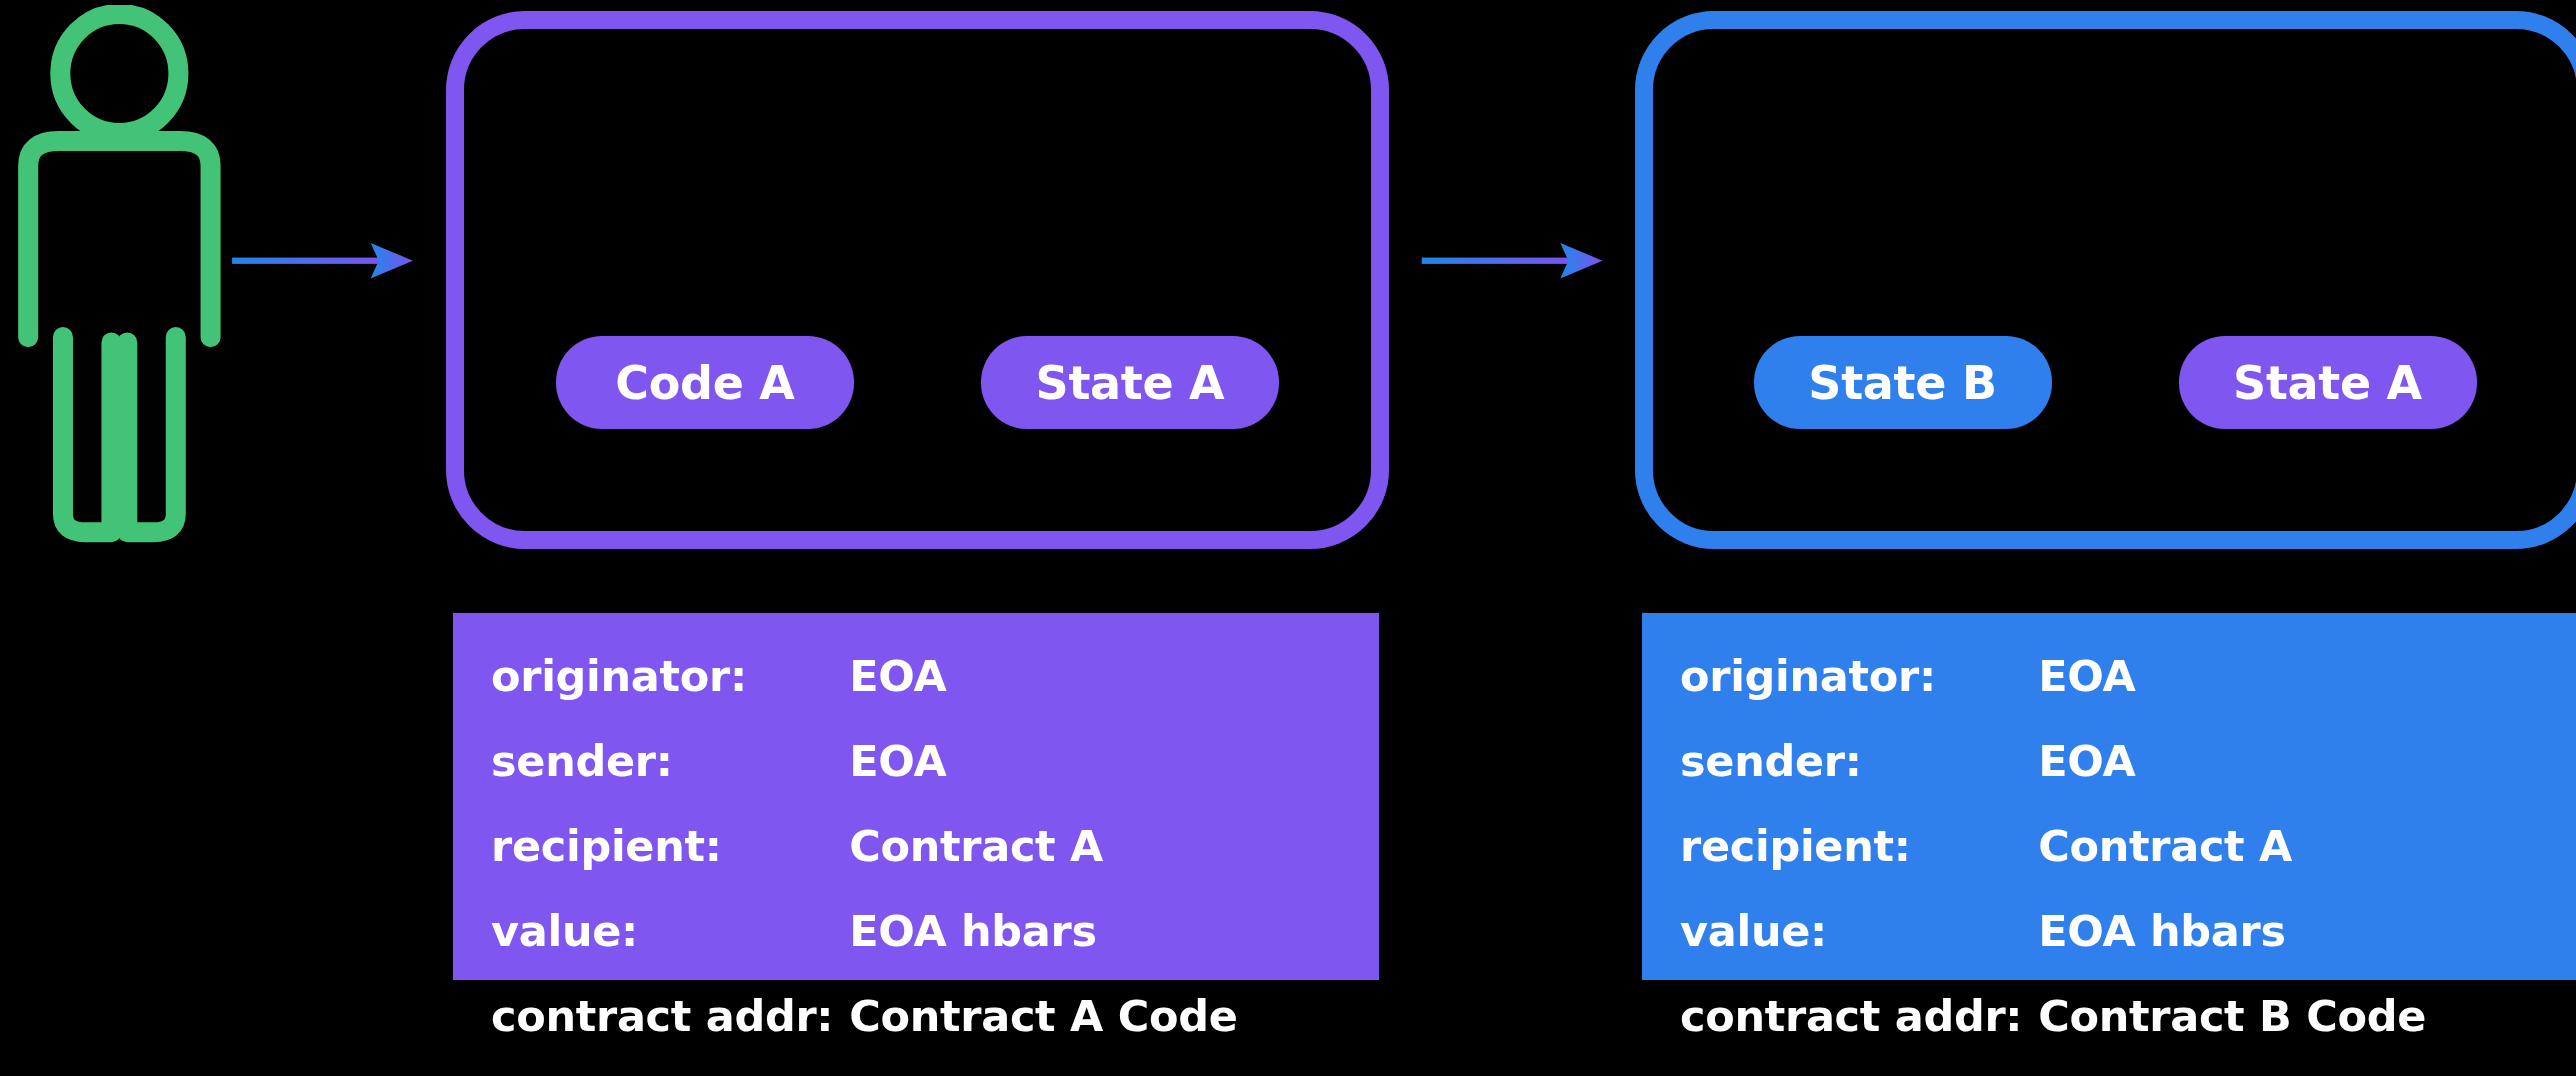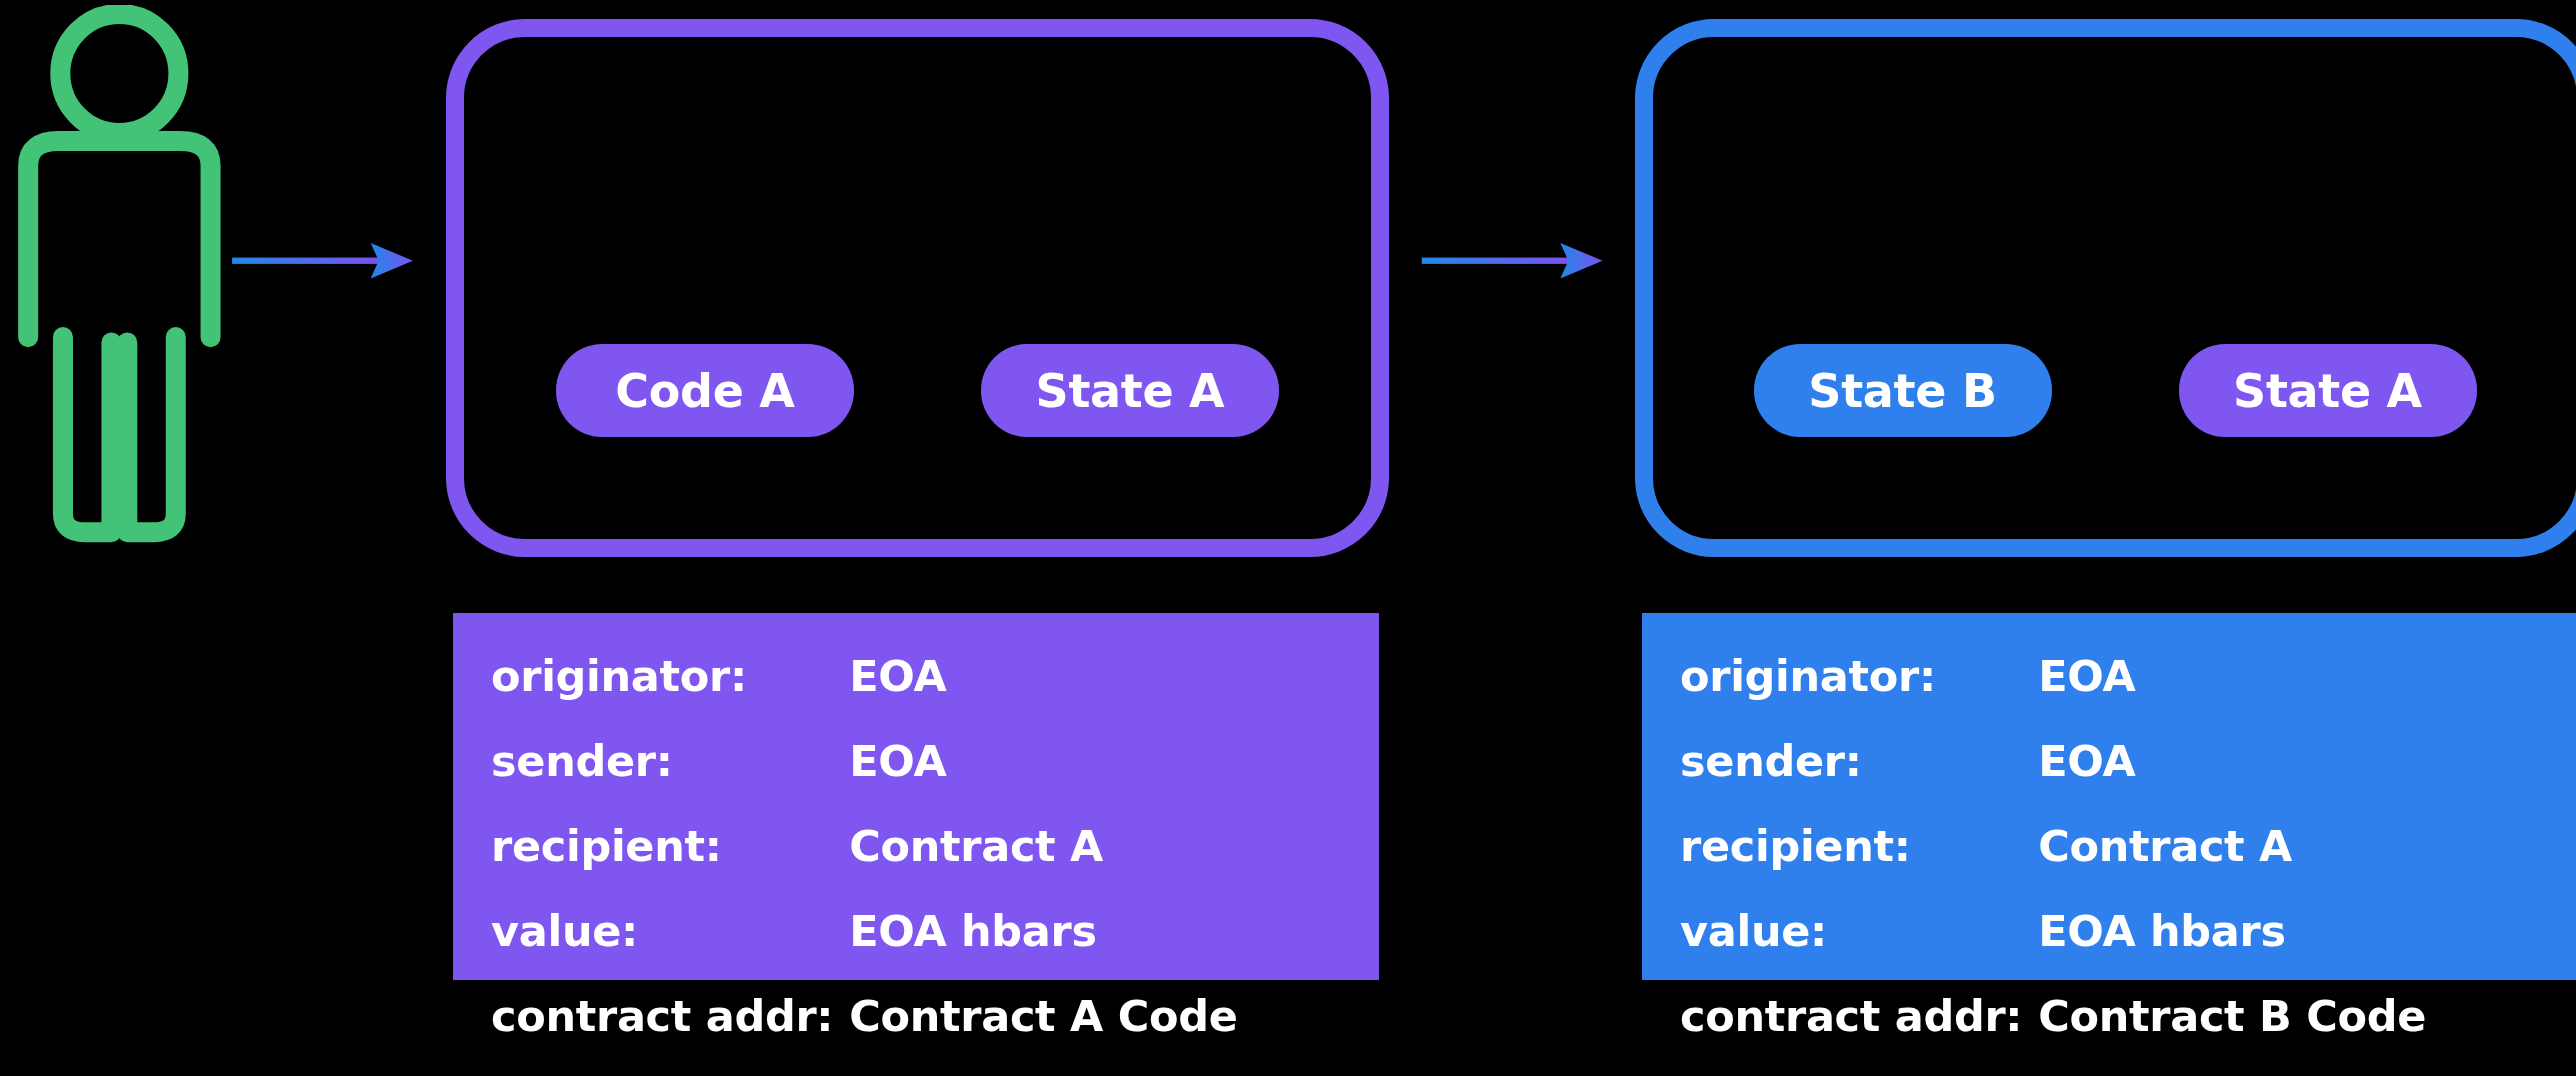--- a/index.html
+++ b/index.html
@@ -31,21 +31,21 @@
     position: absolute;
     height: 84px;
   }
   .arrow svg { display: block; width: 100%; height: 100%; }
   #arrow-1 { left: 211px; top: 214px; width: 253px; }
   #arrow-2 { left: 1398px; top: 214px; width: 253px; }
 
   
   .state-box {
     position: absolute;
-    top: 19px;
+    top: 11px;
     height: 538px;
     border-style: solid;
     border-width: 18px;
     border-radius: 79px;
     background: #000000;
     box-sizing: border-box;
   }
   #box-a {
     left: 446px;
     width: 943px;

